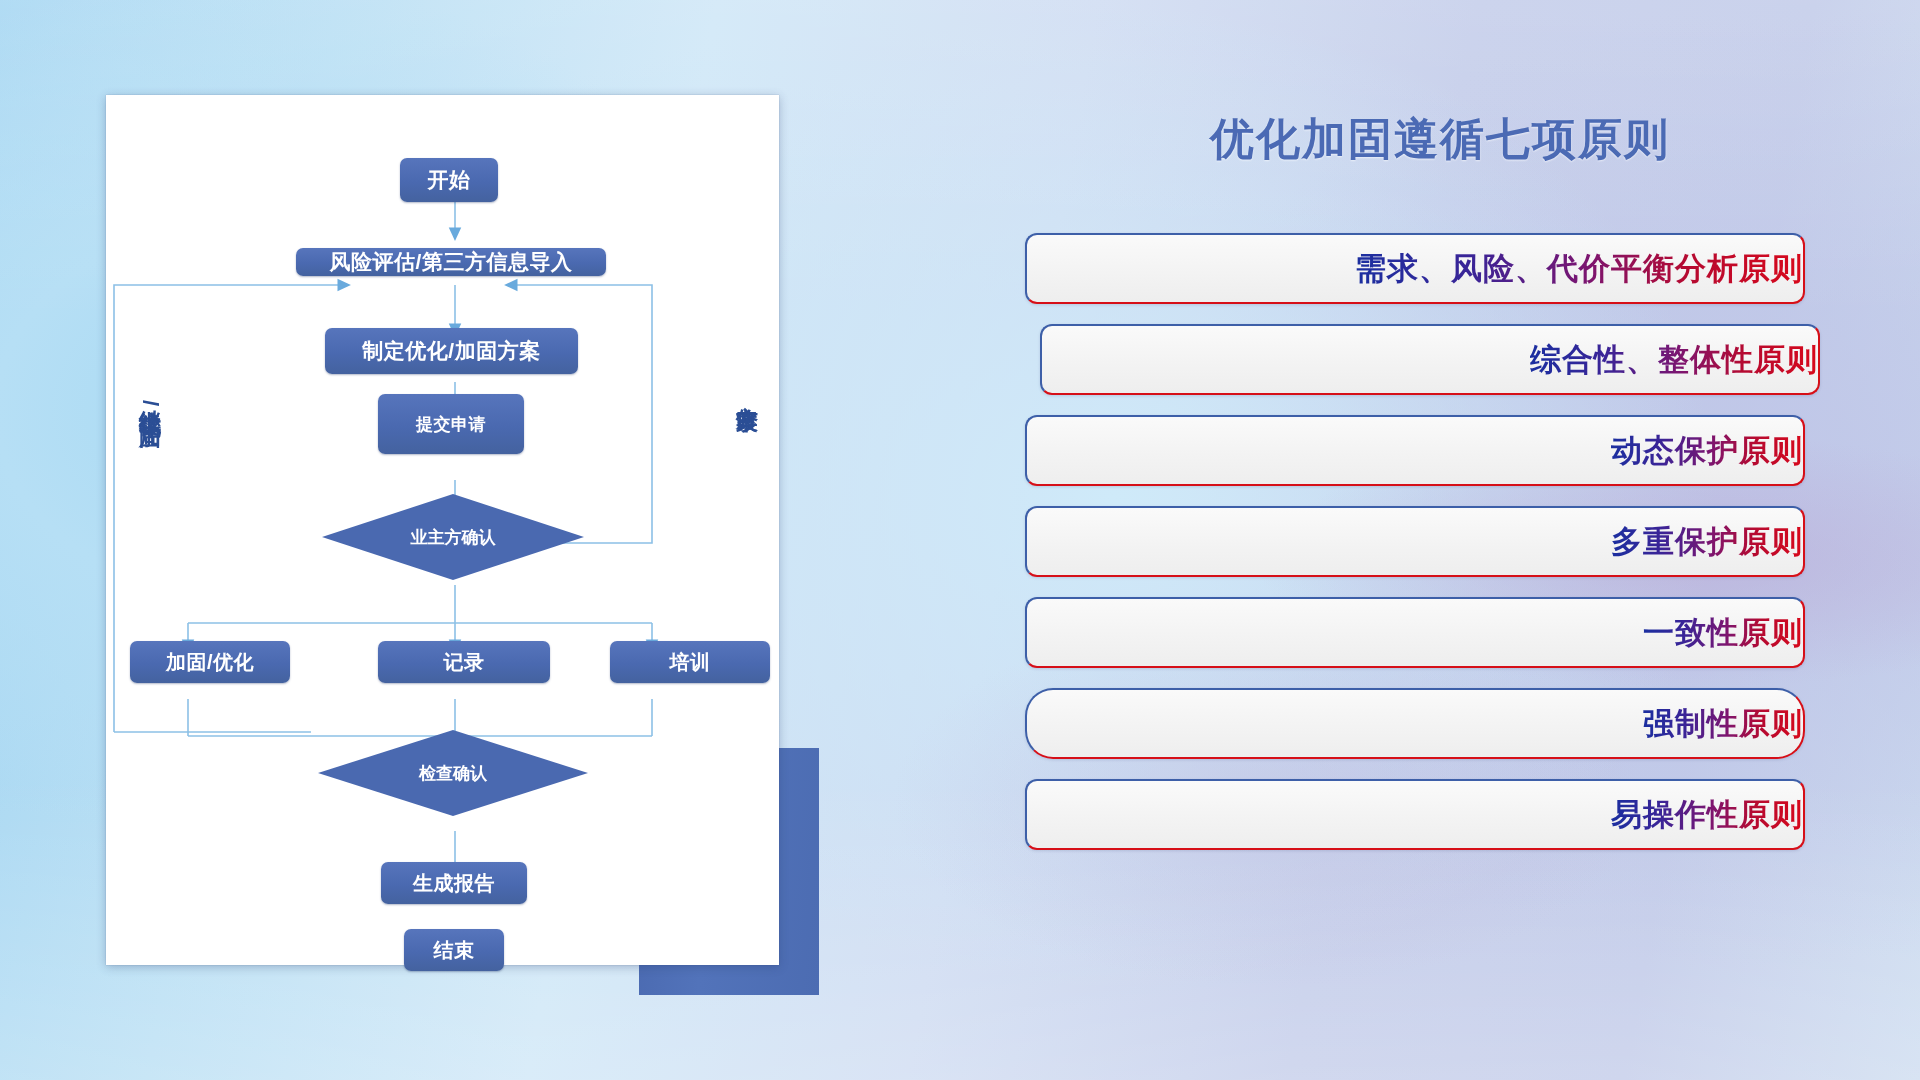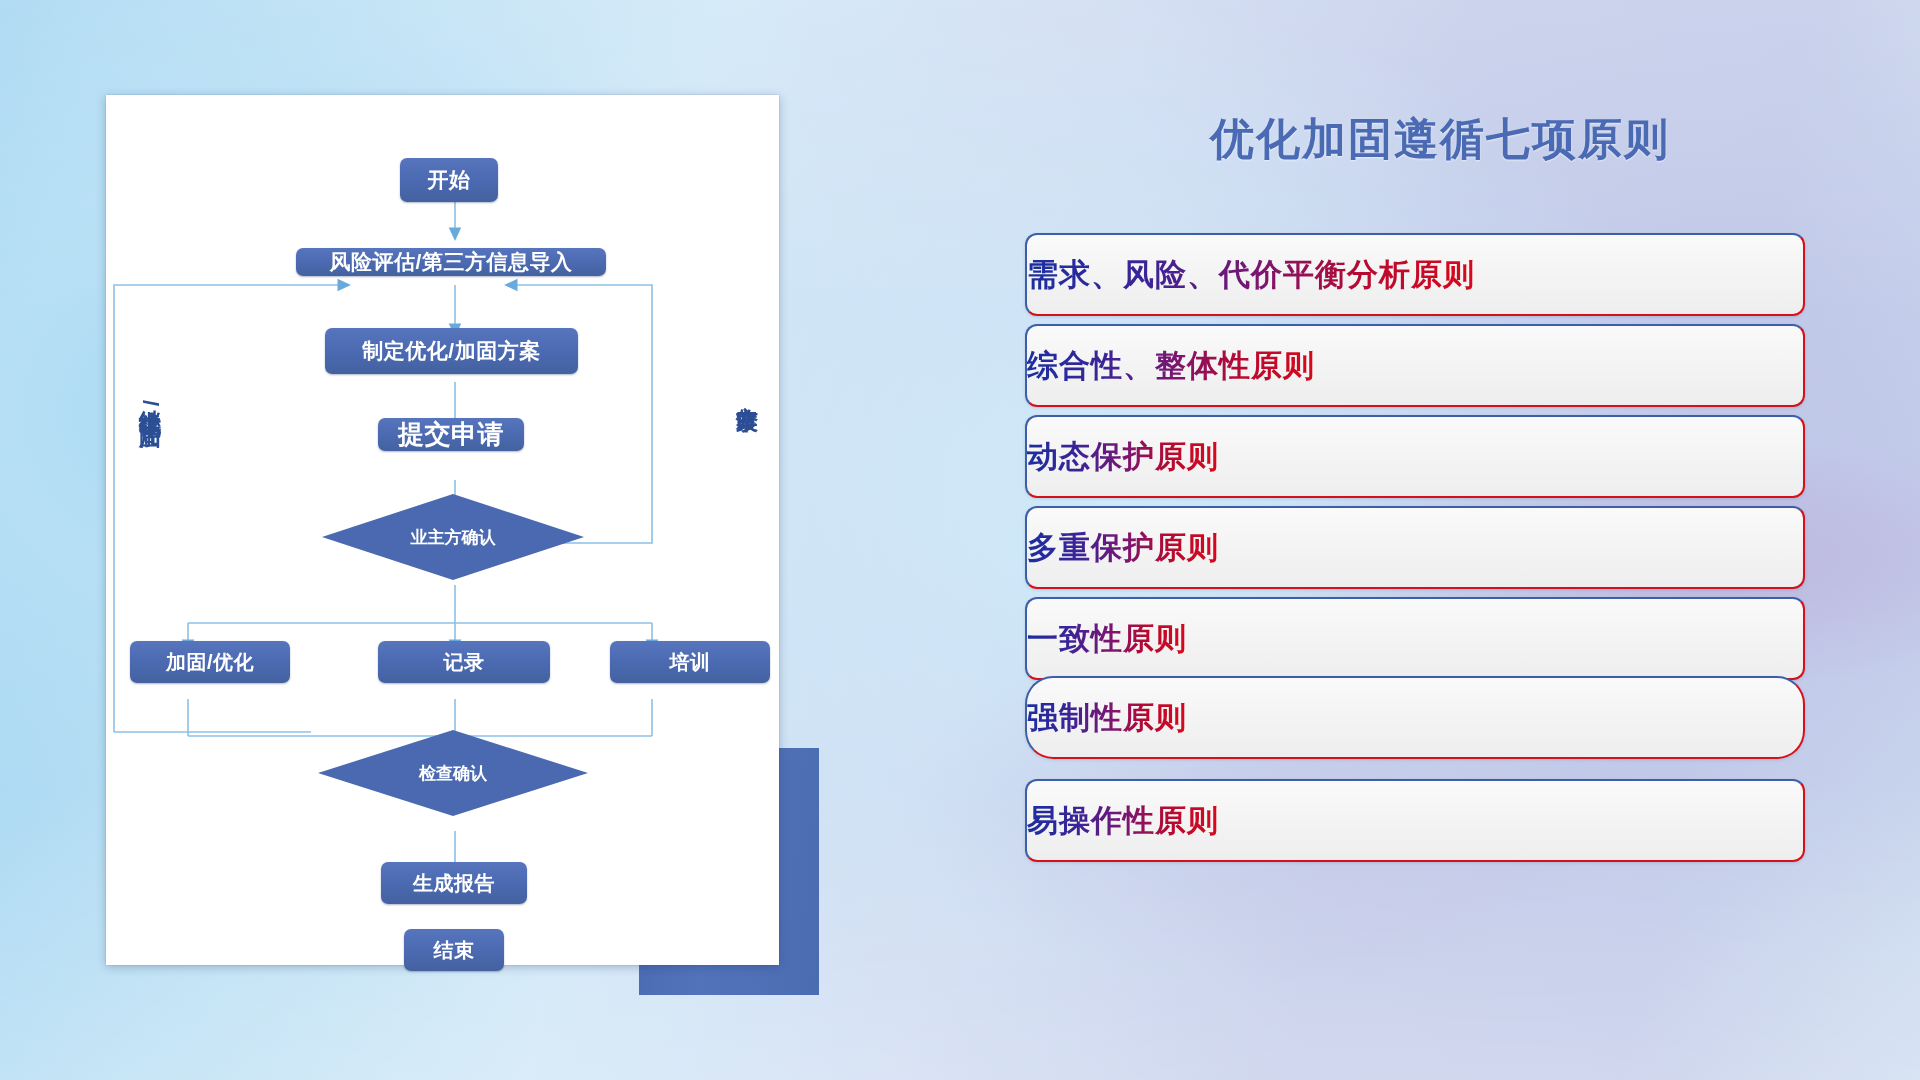--- a/index.html
+++ b/index.html
@@ -73,29 +73,29 @@
   #right-title{
     position:absolute;left:0;top:110px;width:960px;text-align:center;
     font-size:44px;font-weight:bold;color:#4b6ab4;
     letter-spacing:2px;
     text-shadow:0 1px 2px rgba(255,255,255,.6);
   }
   #cards{
     position:absolute;left:1025px;top:233px;width:0;
   }
   .pcard{
-    position:absolute;left:0;width:780px;height:83px;
+    position:absolute;left:0;width:780px;height:71px;
     box-sizing:border-box;
     background:linear-gradient(180deg,#fafafa 0%,#f3f3f3 55%,#eeeeee 100%);
     border-radius:12px;
     border-top:2px solid #3d5fa8;
     border-left:2px solid #3d5fa8;
     border-right:2px solid #d60f18;
     border-bottom:2px solid #d60f18;
-    display:flex;align-items:center;justify-content:flex-start;
+    display:flex;align-items:center;justify-content:flex-end;
     box-shadow:0 1px 3px rgba(60,80,130,.18);
   }
   .pcard span{
     font-size:31px;font-weight:bold;letter-spacing:1px;
     background:linear-gradient(90deg,#1b2fa0 0%,#3a2497 26%,#7c1570 52%,#b50a31 74%,#d8081b 100%);
     -webkit-background-clip:text;background-clip:text;
     color:transparent;-webkit-text-fill-color:transparent;
   }
 </style>
 </head>
@@ -153,21 +153,21 @@
   </div>
 
   <div class="node" style="left:296px;top:248px;width:310px;height:28px;font-size:21px;">
     <span>风险评估/第三方信息导入</span>
   </div>
 
   <div class="node" style="left:325px;top:328px;width:253px;height:46px;font-size:21px;">
     <span>制定优化/加固方案</span>
   </div>
 
-  <div class="node" style="left:378px;top:418px;width:146px;height:33px;font-size:26px;">
+  <div class="node" style="left:378px;top:394px;width:146px;height:60px;font-size:17px;">
     <span>提交申请</span>
   </div>
 
   <div class="diamond" style="left:322px;top:494px;width:262px;height:86px;font-size:17px;">
     <span>业主方确认</span>
   </div>
 
   <div class="node" style="left:130px;top:641px;width:160px;height:42px;font-size:20px;">
     <span>加固/优化</span>
   </div>
@@ -198,31 +198,31 @@
 </div>
 
 <div id="right-panel">
   <div id="right-title">优化加固遵循七项原则</div>
 </div>
 
 <div id="cards">
   <div class="pcard" style="top:0px;">
     <span>需求、风险、代价平衡分析原则</span>
   </div>
-  <div class="pcard" style="top:91px;">
+  <div class="pcard" style="top:91px;margin-left:15px;">
     <span>综合性、整体性原则</span>
   </div>
   <div class="pcard" style="top:182px;">
     <span>动态保护原则</span>
   </div>
   <div class="pcard" style="top:273px;">
     <span>多重保护原则</span>
   </div>
   <div class="pcard" style="top:364px;">
     <span>一致性原则</span>
   </div>
-  <div class="pcard" style="top:443px;border-radius:28px;">
+  <div class="pcard" style="top:455px;border-radius:28px;">
     <span>强制性原则</span>
   </div>
   <div class="pcard" style="top:546px;">
     <span>易操作性原则</span>
   </div>
 </div>
 
 </body></html>

